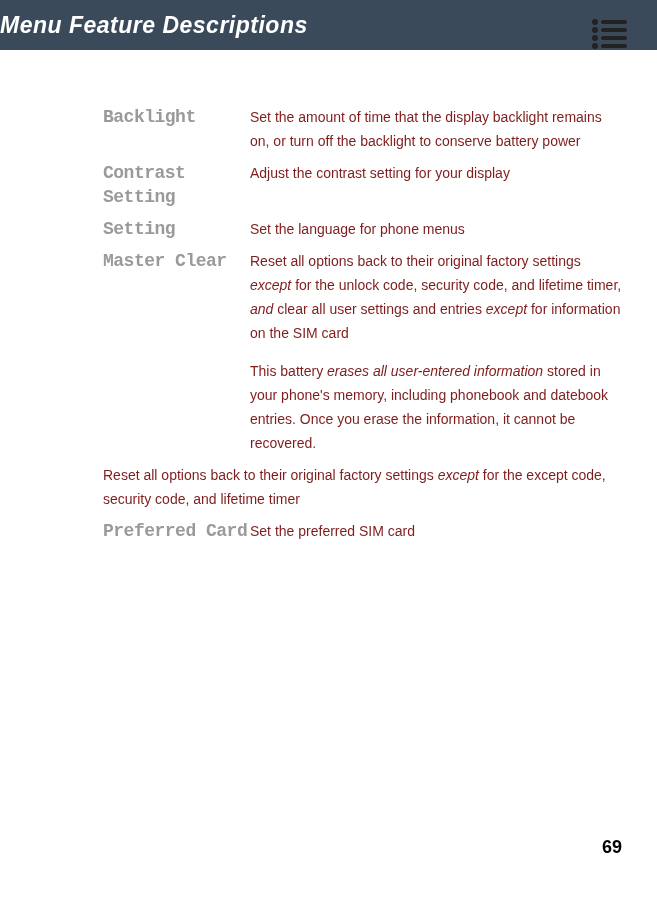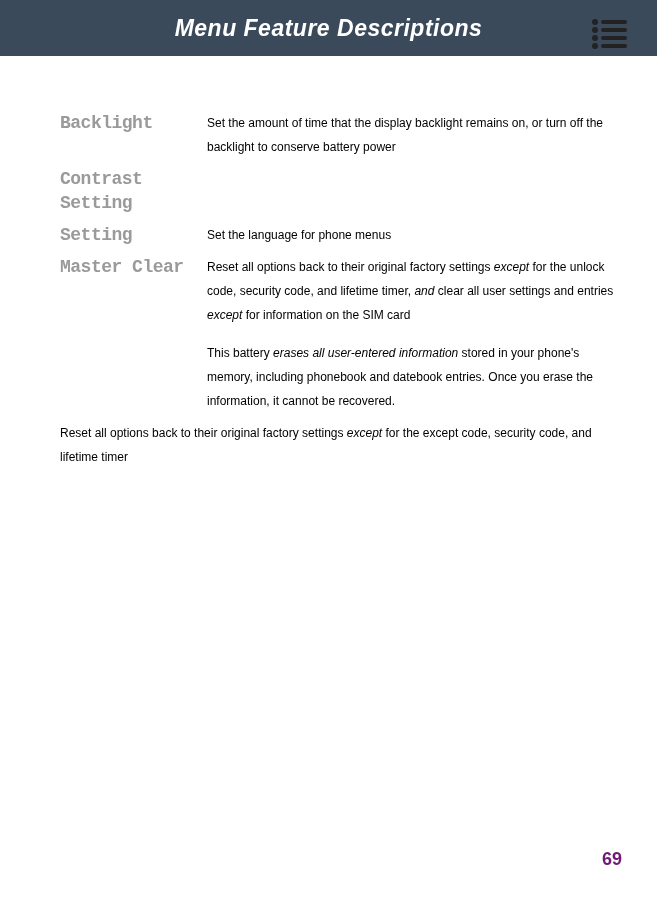--- a/index.html
+++ b/index.html
@@ -9,25 +9,25 @@
     }
     body {
       width: 657px;
       height: 902px;
       background: #ffffff;
       font-family: "Helvetica Neue", Helvetica, Arial, sans-serif;
       position: relative;
     }
     .header-bar {
       background: #3a4a5a;
-      height: 56px;
+      height: 50px;
       width: 100%;
       display: flex;
       align-items: center;
-      justify-content: center;
+      justify-content: flex-start;
       position: relative;
     }
     .header-title {
       color: #ffffff;
       font-size: 23px;
       font-weight: bold;
       font-style: italic;
       letter-spacing: 0.5px;
     }
     .header-icon {
@@ -35,59 +35,59 @@
       right: 28px;
       top: 18px;
       width: 38px;
       height: 32px;
     }
     .header-icon svg {
       width: 100%;
       height: 100%;
     }
     .content {
-      padding: 55px 35px 20px 60px;
+      padding: 55px 35px 20px 103px;
     }
     .row {
       display: flex;
       margin-bottom: 8px;
     }
     .term {
       width: 147px;
       flex-shrink: 0;
       font-family: "Courier New", Courier, monospace;
       font-size: 18px;
       font-weight: bold;
       color: #9a9a9a;
       letter-spacing: -0.5px;
       line-height: 24px;
     }
     .desc {
       flex: 1;
-      font-size: 12px;
-      color: #000000;
+      font-size: 14px;
+      color: #7f1d1d;
       line-height: 24px;
       font-family: "Segoe UI", "Helvetica Neue", Arial, sans-serif;
     }
     .desc .para {
       margin-bottom: 14px;
     }
     .desc .para:last-child {
       margin-bottom: 0;
     }
     em.it {
       font-style: italic;
     }
     .page-number {
       position: absolute;
-      bottom: 32px;
+      bottom: 44px;
       right: 35px;
       font-size: 18px;
       font-weight: bold;
-      color: #701a75;
+      color: #000000;
     }
   </style>
 </head>
 <body>
 
 <div class="header-bar">
   <span class="header-title">Menu Feature Descriptions</span>
   <span class="header-icon">
     <svg viewBox="0 0 38 32">
       <circle cx="4" cy="4" r="3" fill="#222"></circle>
@@ -104,34 +104,43 @@
 
 <div class="content" id="content-area">
 <div class="row">
       <div class="term">Backlight</div>
       <div class="desc">
         <div class="para"><span>Set the amount of time that the display backlight remains on, or turn off the backlight to conserve battery power</span></div>
       </div>
     </div>
     <div class="row">
       <div class="term">Contrast Setting</div>
+      <div class="desc">
+        <div class="para"><span>Adjust the contrast setting for your display</span></div>
+      </div>
     </div>
     <div class="row">
       <div class="term">Setting</div>
       <div class="desc">
         <div class="para"><span>Set the language for phone menus</span></div>
       </div>
     </div>
     <div class="row">
       <div class="term">Master Clear</div>
       <div class="desc">
         <div class="para"><span>Reset all options back to their original factory settings </span><em class="it">except</em><span> for the unlock code, security code, and lifetime timer, </span><em class="it">and</em><span> clear all user settings and entries </span><em class="it">except</em><span> for information on the SIM card</span></div>
         <div class="para"><span>This battery </span><em class="it">erases all user-entered information</em><span> stored in your phone's memory, including phonebook and datebook entries. Once you erase the information, it cannot be recovered.</span></div>
       </div>
     </div>
     <div class="row">
       <div class="desc">
         <div class="para"><span>Reset all options back to their original factory settings </span><em class="it">except</em><span> for the except code, security code, and lifetime timer</span></div>
       </div>
     </div>
+    <div class="row">
+      <div class="term">Preferred Card</div>
+      <div class="desc">
+        <div class="para"><span>Set the preferred SIM card</span></div>
+      </div>
+    </div>
   </div>
 
 <div class="page-number">69</div>
 
 </body></html>

